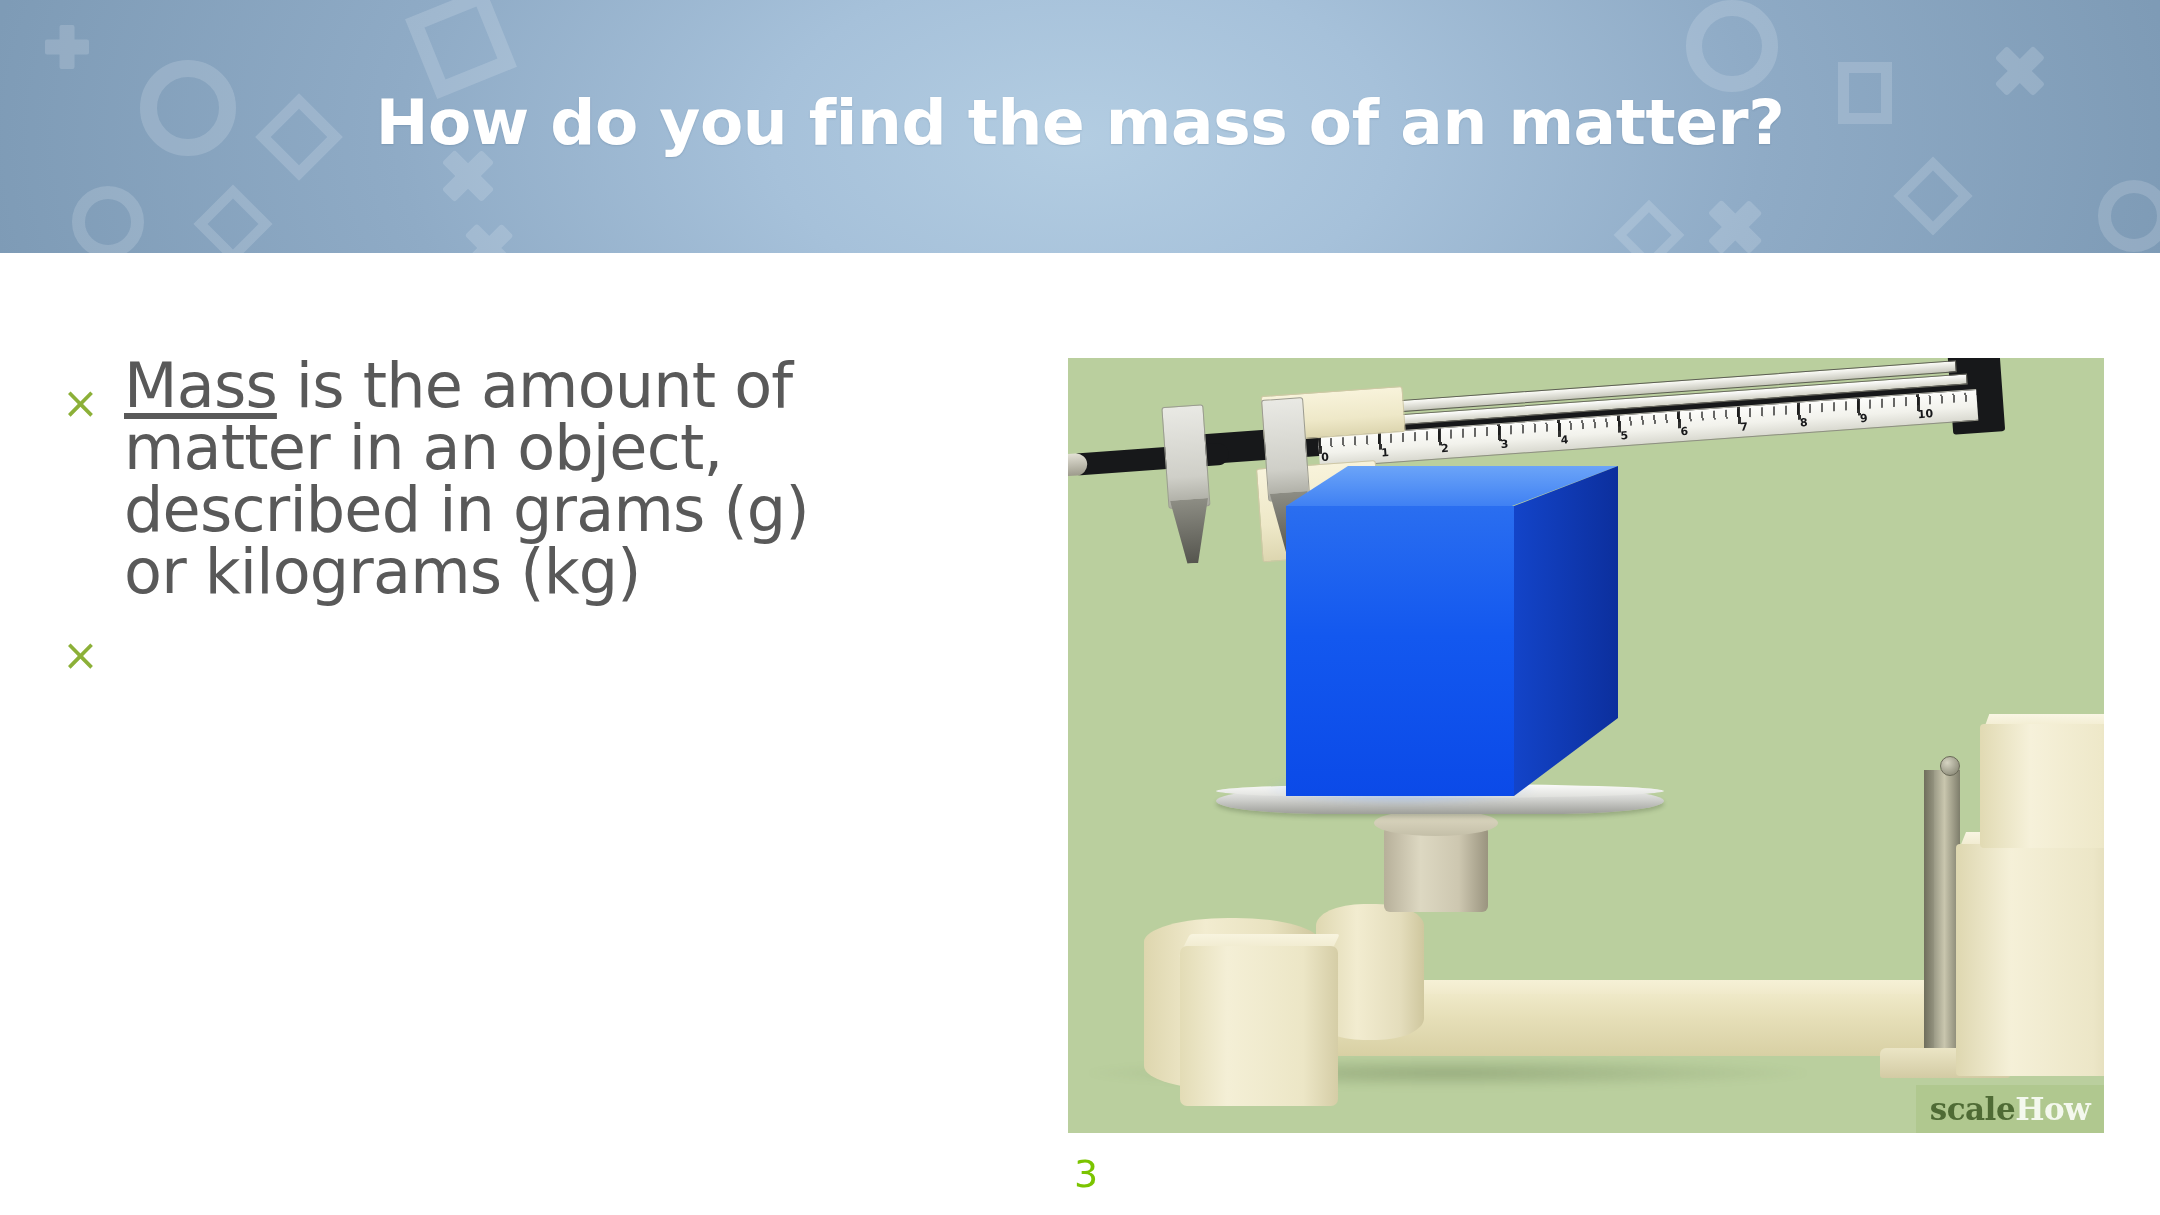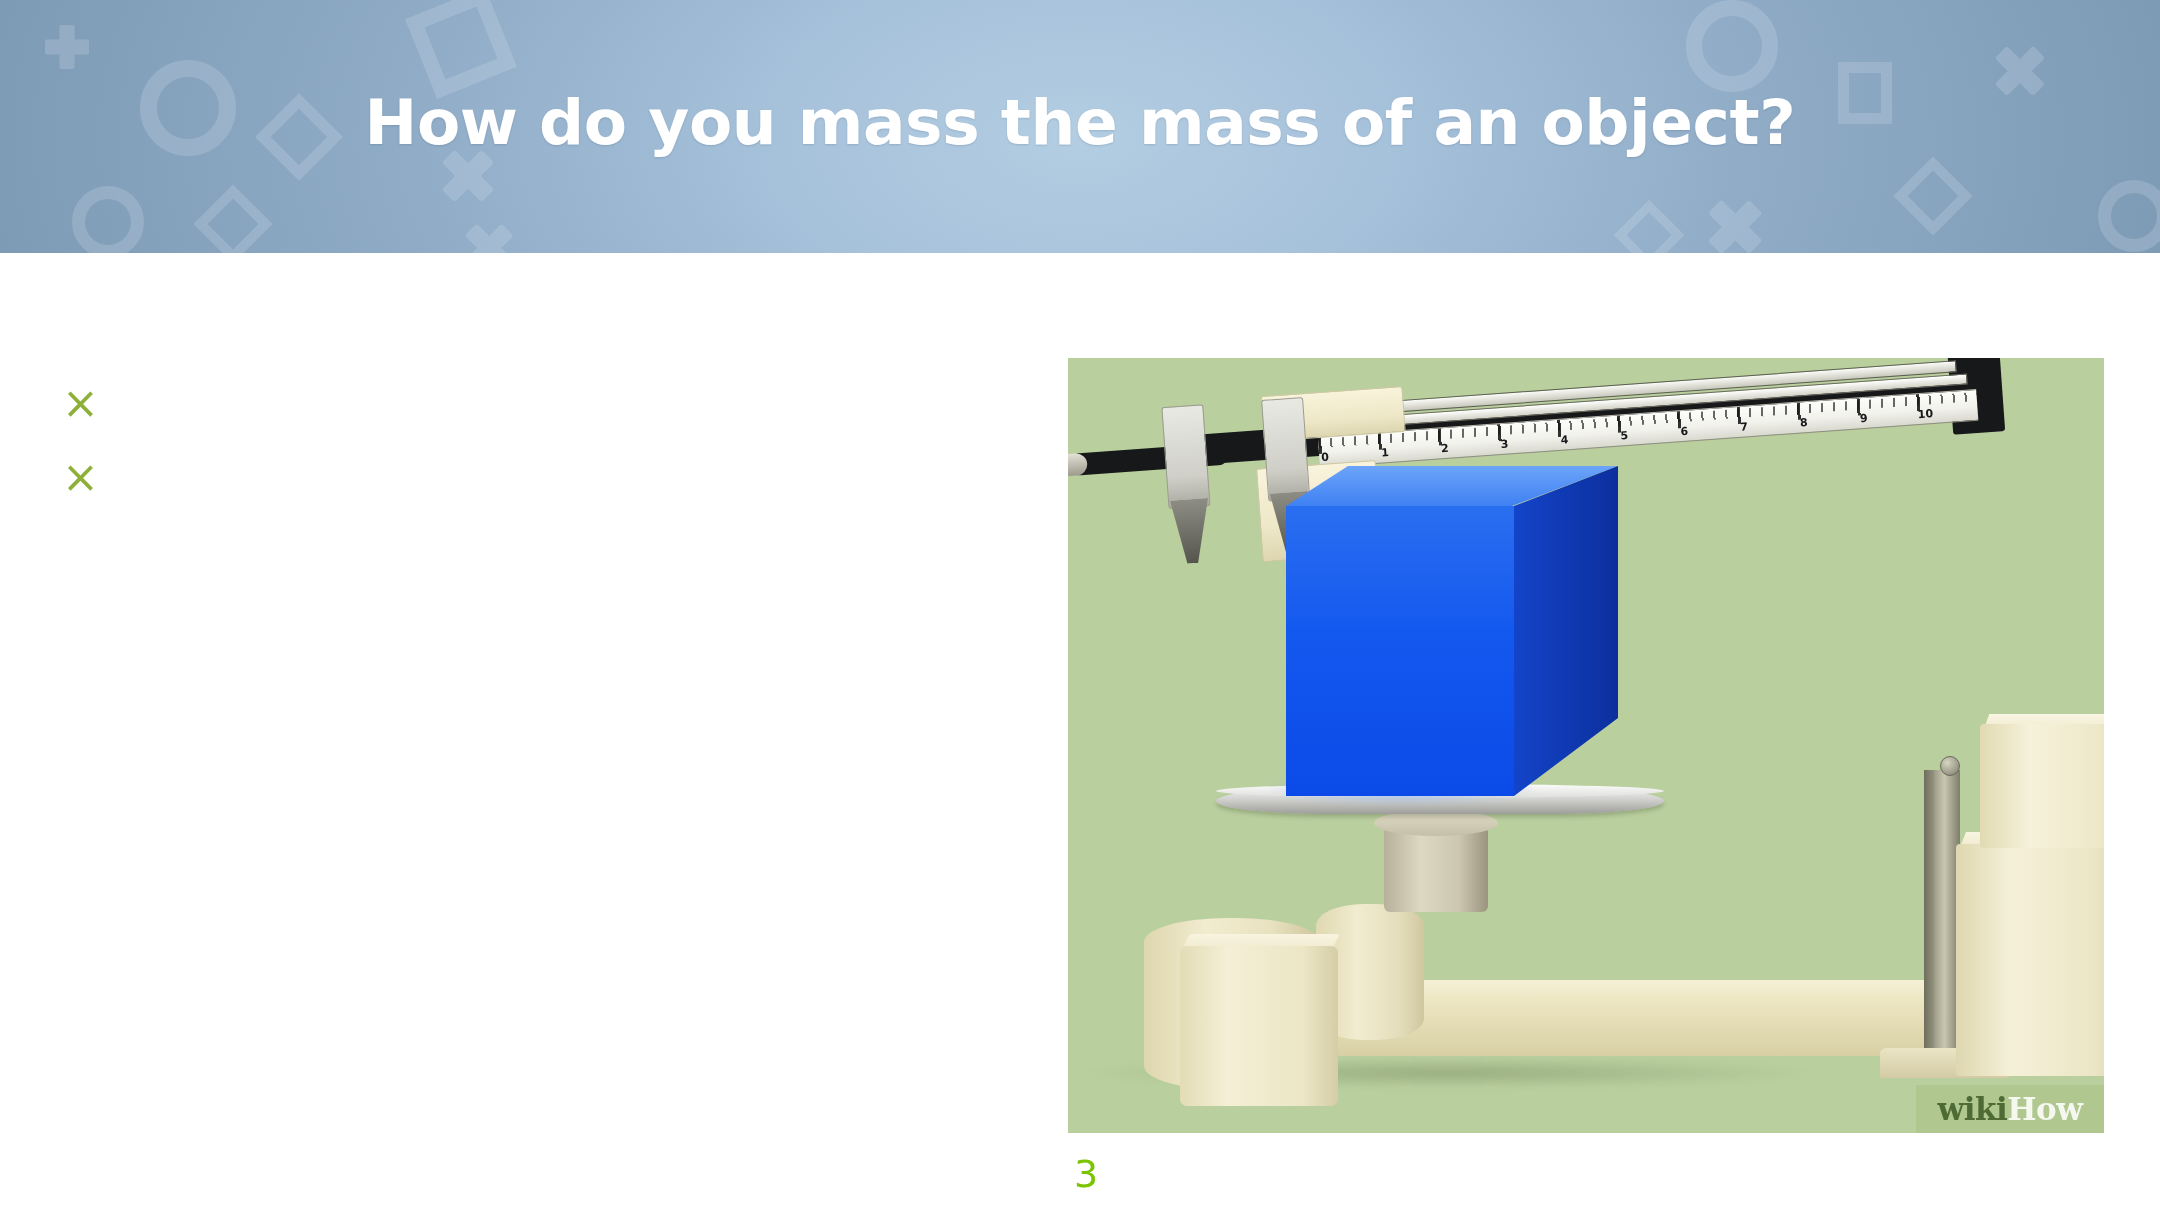--- a/index.html
+++ b/index.html
@@ -303,27 +303,28 @@
     <div class="shape ex" style="left:463px;top:222px;width:52px;height:52px;"></div>
 
     <div class="shape ring" style="left:1686px;top:0px;width:60px;height:60px;border-width:16px;"></div>
     <div class="shape sq" style="left:1838px;top:62px;width:32px;height:40px;border-width:11px;"></div>
     <div class="shape ex" style="left:1993px;top:44px;width:54px;height:54px;"></div>
     <div class="shape diamond" style="left:1905px;top:168px;width:36px;height:36px;border-width:10px;"></div>
     <div class="shape ring" style="left:2098px;top:180px;width:46px;height:46px;border-width:13px;"></div>
     <div class="shape ex" style="left:1706px;top:198px;width:58px;height:58px;"></div>
     <div class="shape diamond" style="left:1624px;top:210px;width:32px;height:32px;border-width:9px;"></div>
 
-    <div id="title">How do you mass the mass of an object?</div>
+    <div id="title">How do you find the mass of an matter?</div>
   </div>
 
   <div id="bullets">
 
     <div class="bullet">
       <div class="bullet-marker">×</div>
+      <div class="bullet-text"><span class="kw">Mass</span><span> is the amount of matter in an object, described in grams (g) or kilograms (kg)</span></div>
     </div>
 
     <div class="bullet">
       <div class="bullet-marker">×</div>
     </div>
 
   </div>
 
   <div id="photo">
 
@@ -383,20 +384,20 @@
     <div class="p" id="pan-col"></div>
     <div class="p" id="pan-col-top"></div>
     <div class="p" id="pan"></div>
     <div class="p" id="pan-rim"></div>
     <div class="p" id="cube-glow"></div>
     <div class="p" id="cube-top"></div>
     <div class="p" id="cube-right"></div>
     <div class="p" id="cube-front"></div>
 
     <div id="wm">
-      <span class="wiki">wiki</span>
+      <span class="wiki">scale</span>
         <span class="how">How</span>
     </div>
   </div>
 
   <div id="slide-num">3</div>
 
 </div>
 
 </body></html>

